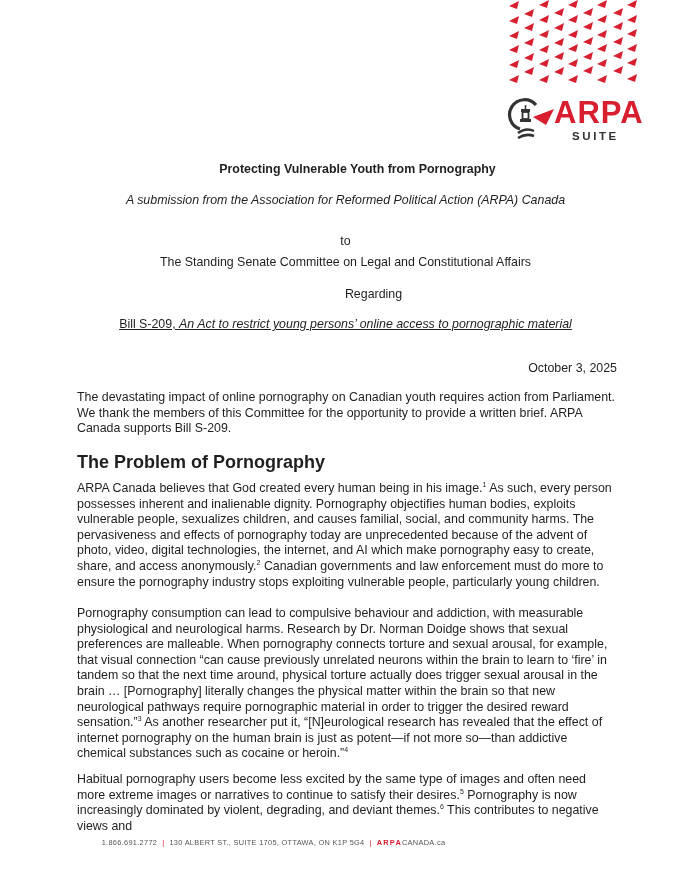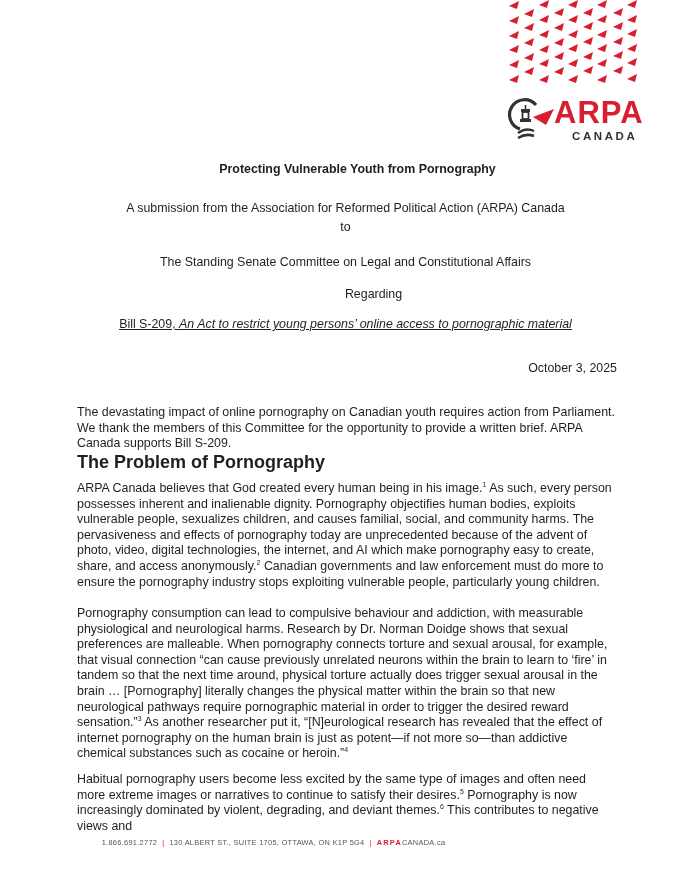--- a/index.html
+++ b/index.html
@@ -8,30 +8,30 @@
   .pattern { position: absolute; left: 500px; top: 0; width: 150px; height: 85px; }
   .logo { position: absolute; left: 506px; top: 95px; width: 140px; height: 52px; }
   .logo-word { position: absolute; left: 48px; top: 2px; font-size: 31px; font-weight: bold;
                color: #d71f30; letter-spacing: 1px; line-height: 1; }
   .logo-sub { position: absolute; left: 66px; top: 36px; font-size: 11.5px; font-weight: bold;
               color: #333; letter-spacing: 2.6px; line-height: 1; }
   .logo-mark { position: absolute; left: 0; top: 0; width: 50px; height: 50px; }
 
   .center { position: absolute; left: 0; width: 691px; text-align: center; font-size: 12.4px; line-height: 1; }
   .title { top: 163px; font-weight: bold; padding-left: 12px; }
-  .l2 { top: 202px; }
-  .l3 { top: 221px; }
+  .l2 { top: 194px; font-style: italic; }
+  .l3 { top: 235px; }
   .l4 { top: 256px; text-align: center; }
   .l5 { top: 288px; padding-left: 28px; }
   .l6 { top: 318px; text-decoration: underline; }
   .l6 i { font-style: italic; }
 
   .body-text { position: absolute; left: 77px; width: 540px; font-size: 12.4px; line-height: 15.6px; }
   .date { top: 361px; text-align: right; }
-  .p1 { top: 405px; }
+  .p1 { top: 390px; }
   .h2 { position: absolute; left: 77px; top: 452px; font-size: 18px; font-weight: bold; }
   .p2 { top: 481px; }
   .p3 { top: 606px; }
   .p4 { top: 772px; }
   sup { font-size: 7px; line-height: 0; vertical-align: 5px; }
 
   .footer { position: absolute; left: 0; width: 547px; top: 838px; text-align: center;
             font-size: 7.4px; color: #555; letter-spacing: 0.3px; }
   .footer .sep { color: #d71f30; margin: 0 5px; }
   .footer .brand { color: #d71f30; font-weight: bold; letter-spacing: 1.2px; }
@@ -101,21 +101,21 @@
   <svg class="logo-mark" viewBox="0 0 50 50" xmlns="http://www.w3.org/2000/svg">
     <path d="M30,10 A15,15 0 1 0 14,34" fill="none" stroke="#333" stroke-width="3.2"></path>
     <path d="M12,38 Q20,32 28,36 M12,43 Q20,38 28,41" fill="none" stroke="#333" stroke-width="2.5"></path>
     <rect x="15" y="14" width="9" height="3" fill="#333"></rect>
     <rect x="16.5" y="17" width="6" height="7" fill="none" stroke="#333" stroke-width="1.8"></rect>
     <rect x="14" y="24" width="11" height="3" fill="#333"></rect>
     <path d="M19.5,10 L19.5,14" stroke="#333" stroke-width="1.5"></path>
     <path d="M27,22 L48,14 L40,30 Z" fill="#d71f30"></path>
   </svg>
   <span class="logo-word">ARPA</span>
-  <span class="logo-sub">CANADA</span>
+  <span class="logo-sub">SUITE</span>
 </div>
 
 <div class="center title">Protecting Vulnerable Youth from Pornography</div>
 <div class="center l2">A submission from the Association for Reformed Political Action (ARPA) Canada</div>
 <div class="center l3">to</div>
 <div class="center l4">The Standing Senate Committee on Legal and Constitutional Affairs</div>
 <div class="center l5">Regarding</div>
 <div class="center l6">
   <span>Bill S-209, </span><i>An Act to restrict young persons’ online access to pornographic material</i>
 </div>

